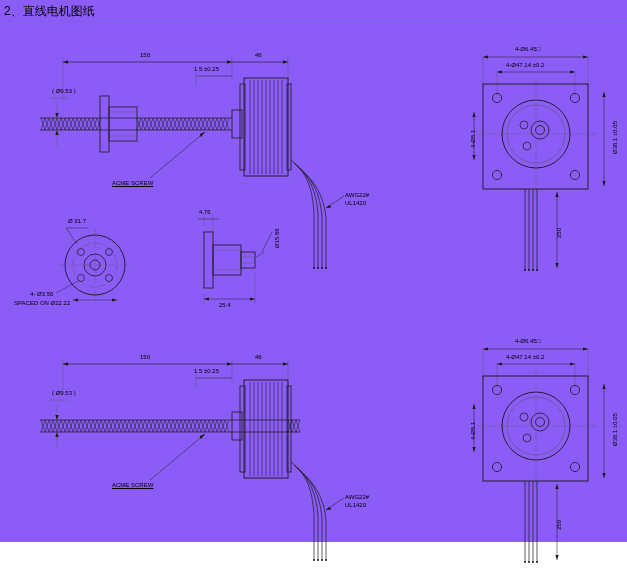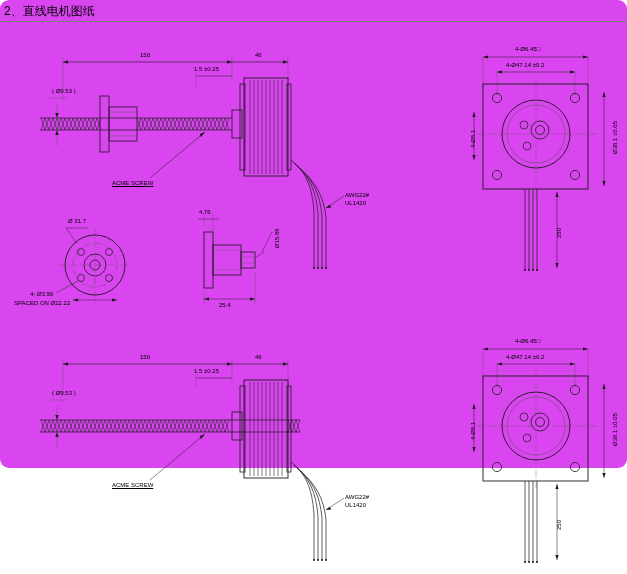--- a/index.html
+++ b/index.html
@@ -10,23 +10,22 @@
   body {
     width: 627px;
     height: 574px;
     font-family: "Liberation Sans", sans-serif;
     position: relative;
     overflow: hidden;
   }
   #page {
     position: relative;
     width: 627px;
-    height: 468px;
-    background: #d946ef;
-    border-radius: 9px;
+    height: 542px;
+    background: #8b5cf6;
   }
   
   #header {
     position: absolute;
     left: 0;
     top: 0;
     width: 627px;
     height: 24px;
   }
   #header-title {

